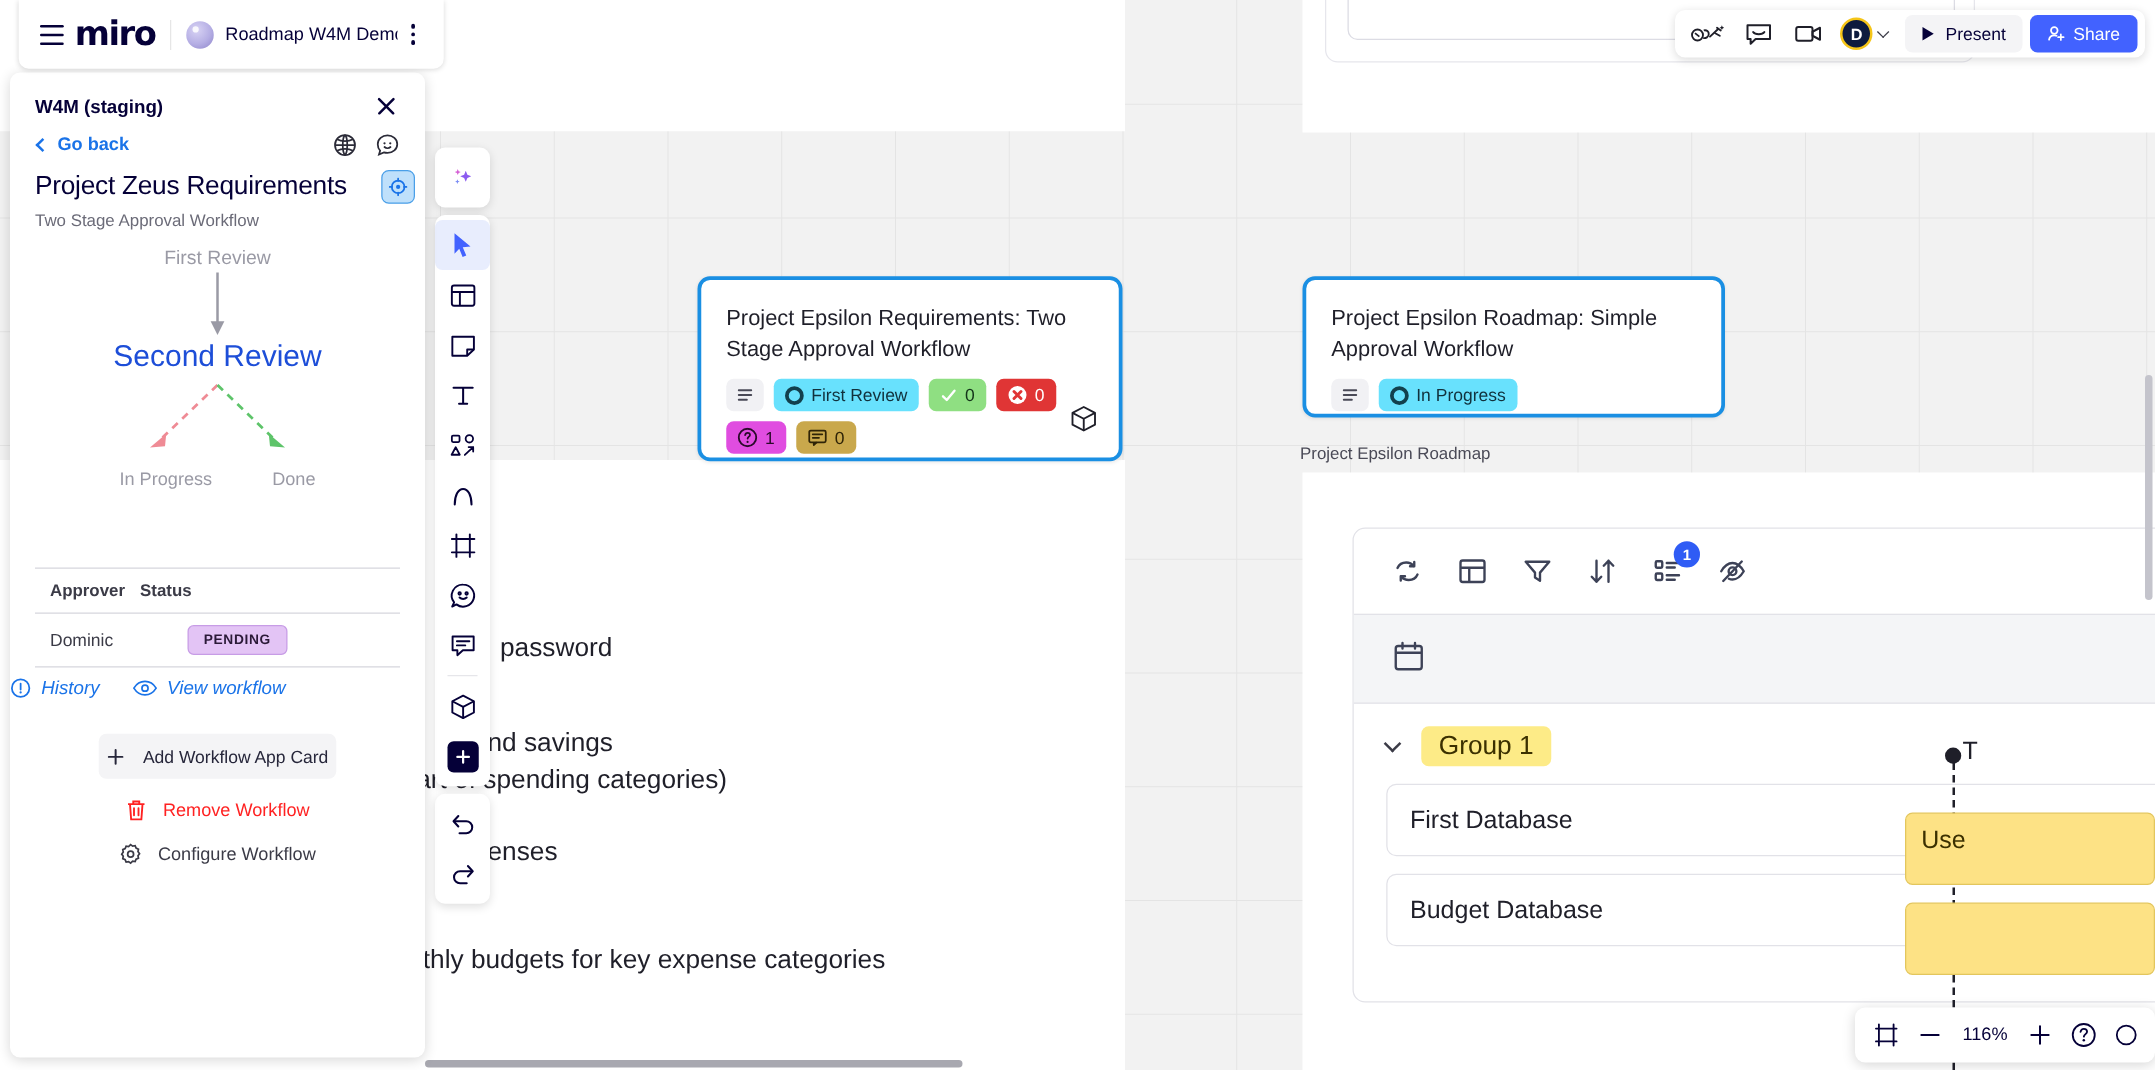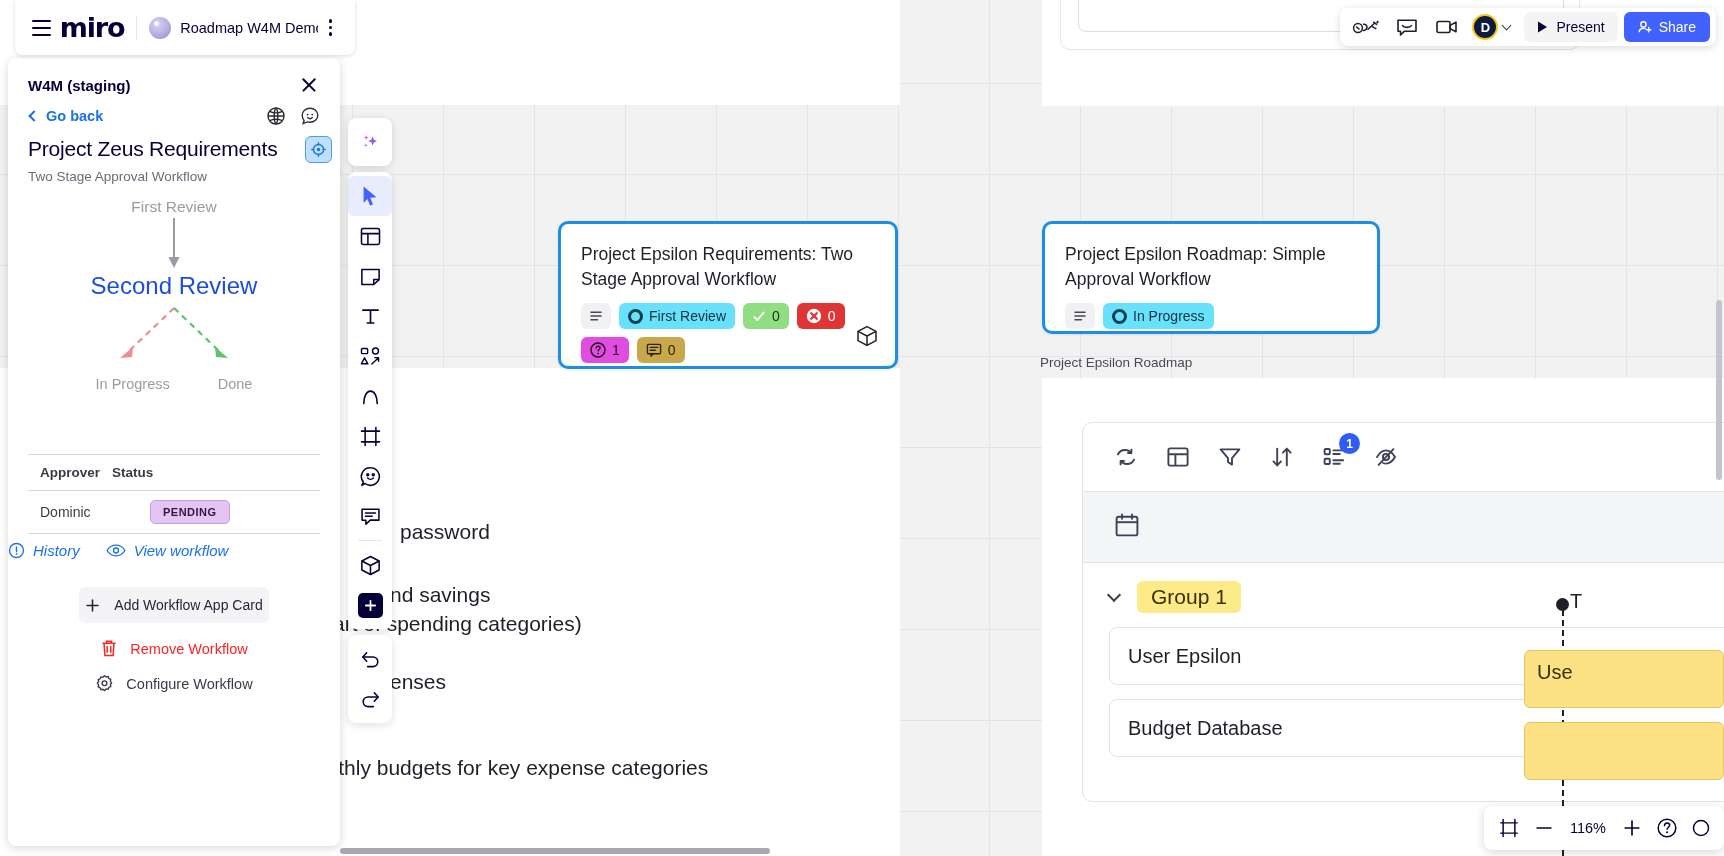--- a/index.html
+++ b/index.html
@@ -180,21 +180,21 @@
   <div class="frame-white" style="left:0px; top:0px; width:900px; height:105px;"></div>
   <div class="frame-white" style="left:0px; top:368px; width:900px; height:488px;"></div>
   <div class="frame-white" style="left:1042px; top:0px; width:682px; height:106px;"></div>
   <div class="frame-white" style="left:1042px; top:378px; width:682px; height:478px;"></div>
 
   <div style="position:absolute; left:1078px; top:-26px; width:486px; height:58px; background:#fff; border:1px solid #dcdce4; border-radius:8px;">
     
   </div>
   <div style="position:absolute; left:1060px; top:-40px; width:520px; height:90px; border:1px solid #e6e6ec; border-radius:10px;"></div>
 
-  <div class="bgtext" style="left:400px; top:520px; font-size:21px;">password</div>
+  <div class="bgtext" style="left:400px; top:507px; font-size:21px;">password</div>
   <div class="bgtext" style="left:390px; top:583px; font-size:21px;">nd savings</div>
   <div class="bgtext" style="left:333px; top:612px; font-size:21px;">art of spending categories)</div>
   <div class="bgtext" style="left:390px; top:670px; font-size:21px;">enses</div>
   <div class="bgtext" style="left:260px; top:756px; font-size:21px;">Set monthly budgets for key expense categories</div>
 
   <div class="topbar">
     <div class="hamburger">
         <span></span>
         <span></span>
         <span></span>
@@ -589,21 +589,21 @@
 
     </div>
 
     <div class="tw-group">
       <span class="chev-grp"></span>
       <span class="group-pill">Group 1</span>
 
     </div>
 
     <div class="tw-row">
-      <span>User Epsilon</span>
+      <span>First Database</span>
     </div>
     <div class="tw-row">
       <span>Budget Database</span>
     </div>
   </div>
 
   <div class="timeline-dot" style="left:1556px; top:598px;"></div>
   <div style="position:absolute; left:1570px; top:590px; font-size:20px; color:#1f1f29;">T</div>
   <div class="timeline-dash" style="left:1562px; top:610px; height:246px;"></div>
   <div class="timeline-card" style="left:1524px; top:650px; width:200px; height:58px;">

